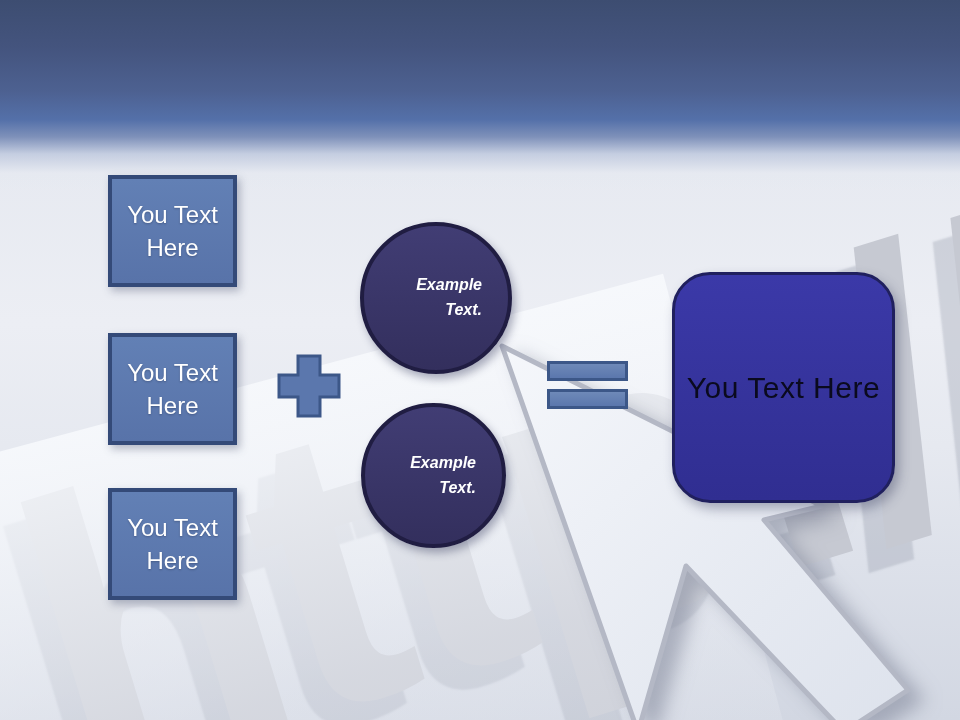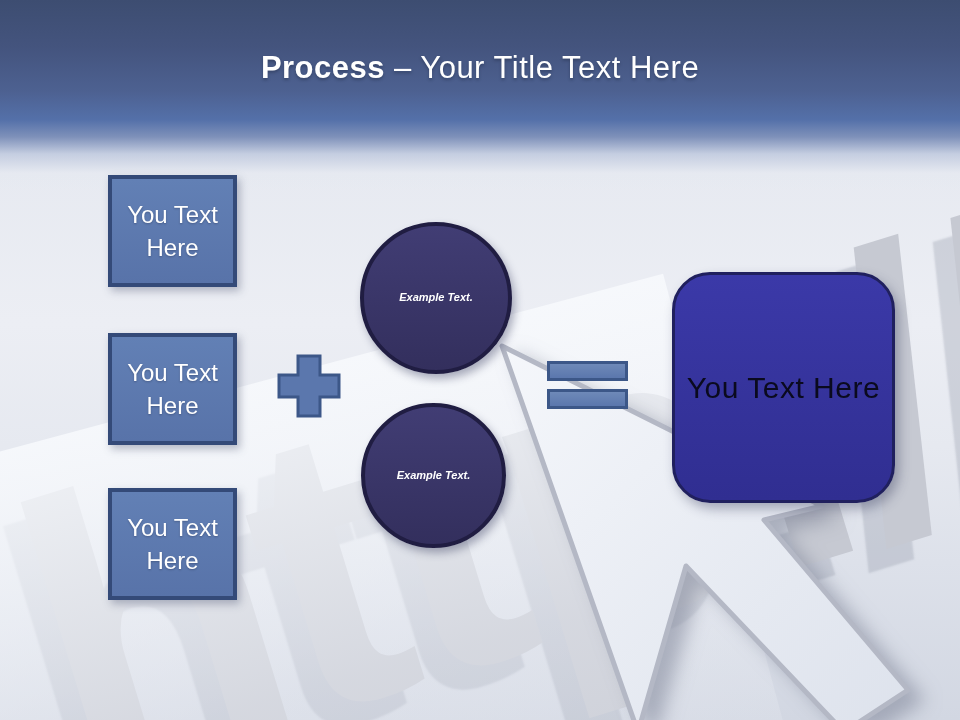--- a/index.html
+++ b/index.html
@@ -47,22 +47,22 @@
     color:#ffffff;font-size:24px;line-height:1.38;padding:0 6px;
     box-shadow:3px 4px 8px rgba(60,70,100,0.35);
     text-shadow:0 1px 2px rgba(20,28,50,0.3);
   }
   .sq1{top:175px;}.sq2{top:333px;}.sq3{top:488px;}
   
   .circle{
     position:absolute;box-sizing:border-box;border-radius:50%;
     background:linear-gradient(180deg,#413d74 0%,#332f5d 100%);
     border:4px solid #201d42;
-    display:flex;align-items:center;justify-content:center;text-align:center;
-    color:#ffffff;font-size:11px;font-weight:bold;font-style:italic;
+    display:flex;align-items:center;justify-content:center;text-align:right;
+    color:#ffffff;font-size:16px;font-weight:bold;font-style:italic;
     line-height:1.55;padding:0 26px;
     box-shadow:3px 5px 9px rgba(50,55,90,0.4);
   }
   .c1{left:360px;top:222px;width:152px;height:152px;}
   .c2{left:361px;top:403px;width:145px;height:145px;}
   
   .plus{position:absolute;left:276px;top:353px;}
   .equals{position:absolute;left:547px;top:361px;display:flex;flex-direction:column;gap:8px;}
   .equals .bar{
     width:81px;height:20px;box-sizing:border-box;
@@ -90,21 +90,20 @@
     <defs>
       <linearGradient id="cursGrad" x1="0" y1="0" x2="1" y2="1">
         <stop offset="0" stop-color="#f5f7fb"></stop>
         <stop offset="1" stop-color="#dde2ec"></stop>
       </linearGradient>
     </defs>
     <polygon points="502,346 638,732 686,566 844,732 908,690 764,520 822,506" fill="url(#cursGrad)" stroke="#b4b8c5" stroke-width="5" stroke-linejoin="round"></polygon>
   </svg>
   <div class="header-band"></div>
 
-  <h1 class="title"><span class="emph">Process</span><span class="rest">– Your Title Text Here</span></h1>
 
   <div class="sq sq1">
     <span>You Text Here</span>
   </div>
   <div class="sq sq2">
     <span>You Text Here</span>
   </div>
   <div class="sq sq3">
     <span>You Text Here</span>
   </div>

